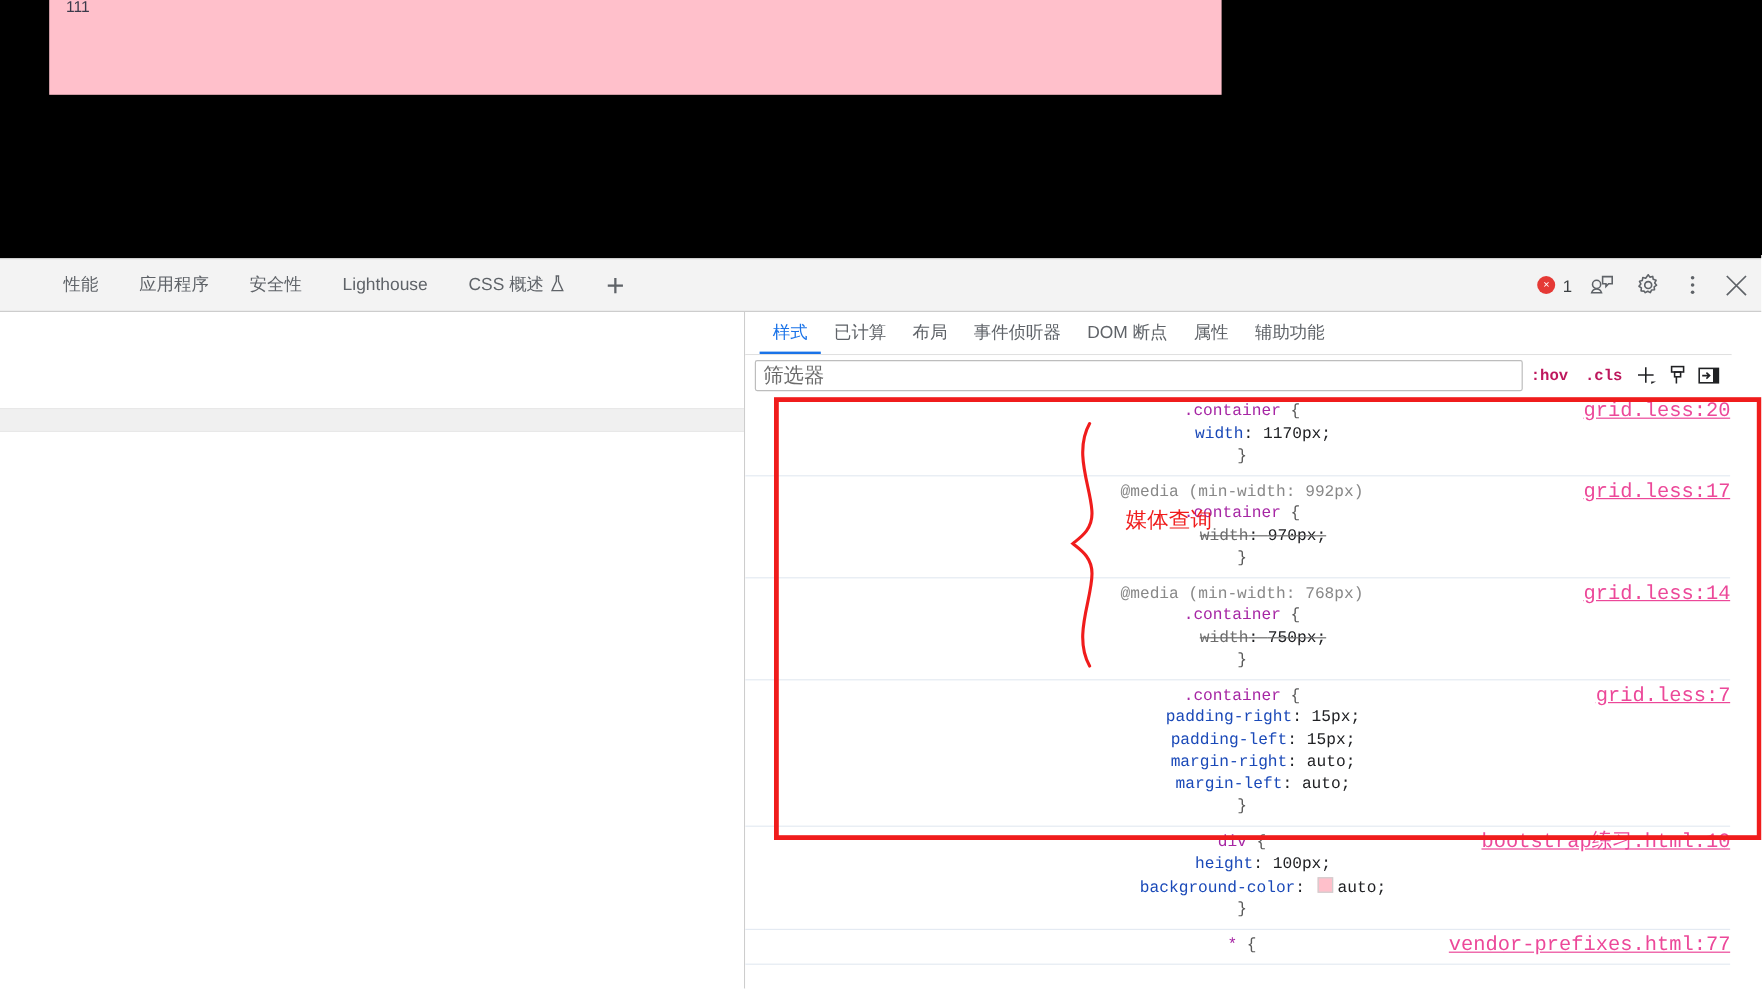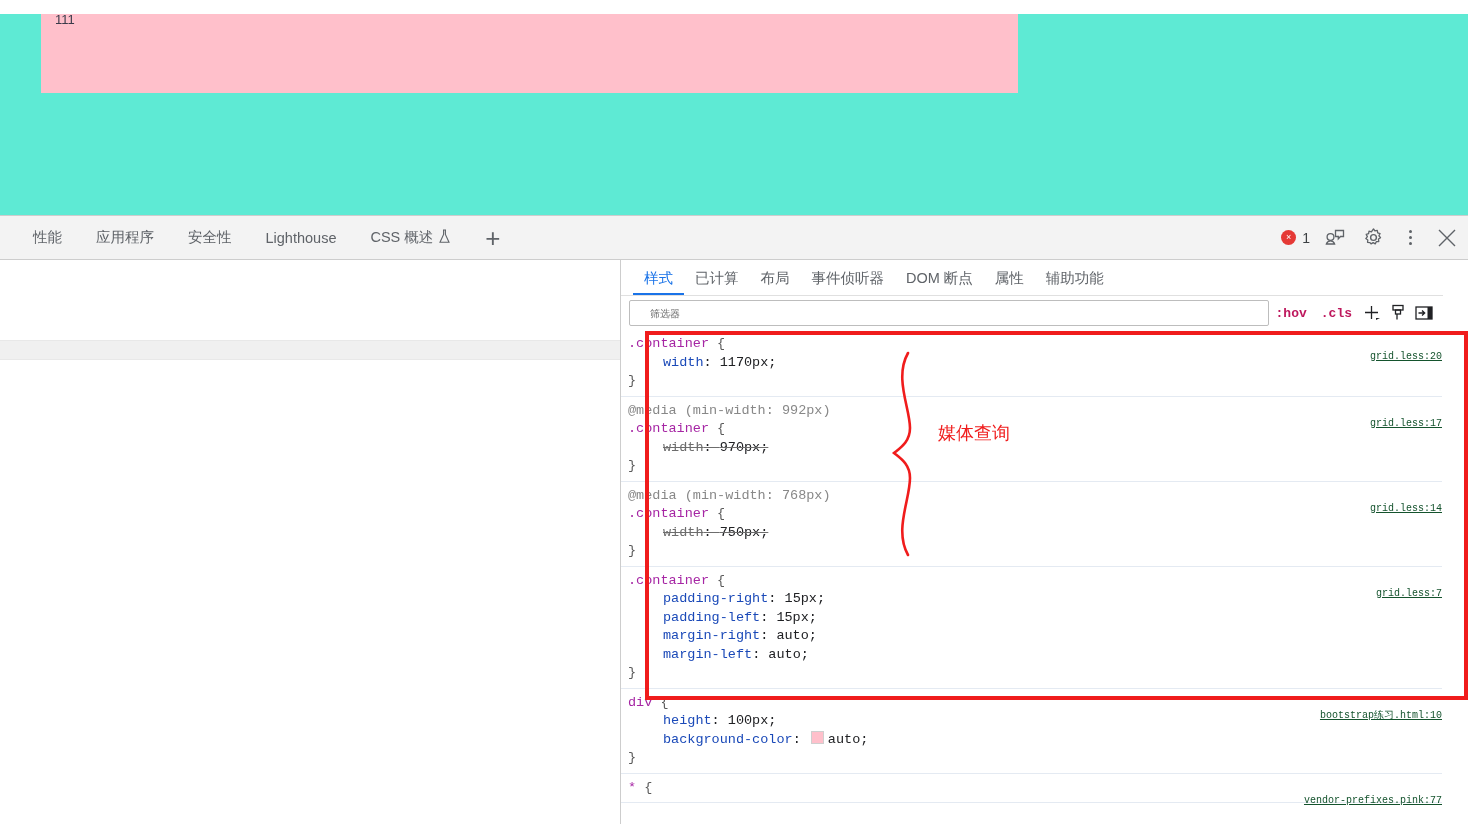--- a/index.html
+++ b/index.html
@@ -15,22 +15,21 @@
     overflow: hidden;
     background: #ffffff;
   }
 
   
   #preview {
     position: absolute;
     left: 0; top: 0;
     width: 1468px;
     height: 215px;
-    background: #5eead4;
-    margin-top: 14px;
+    background: #000000;
   }
   #pink-box {
     position: absolute;
     left: 41px;
     top: 0px;
     width: 977px;
     height: 79px;
     background: #ffc0cb;
     box-sizing: border-box;
   }
@@ -49,20 +48,21 @@
     left: 0;
     top: 215px;
     width: 1468px;
     height: 45px;
     background: #f3f3f3;
     border-top: 1px solid #cdcdcd;
     border-bottom: 1px solid #cdcdcd;
     box-sizing: border-box;
     display: flex;
     align-items: center;
+    padding-left: 20px;
   }
   .panel-tab {
     font-size: 14.5px;
     color: #5f6368;
     padding: 0 0;
     margin: 0 0;
     white-space: nowrap;
     cursor: default;
   }
   #panel-tabs {
@@ -184,22 +184,22 @@
     align-items: center;
     padding: 0 6px 0 8px;
     box-sizing: border-box;
     background: #ffffff;
   }
   #filter-input {
     flex: 1;
     height: 26px;
     border: 1px solid #bdbdbd;
     border-radius: 2px;
-    font-size: 10px;
-    padding: 0 20px;
+    font-size: 17px;
+    padding: 0 6px;
     box-sizing: border-box;
     color: #202124;
     font-family: "Liberation Sans", sans-serif;
     background: #ffffff;
     outline: none;
   }
   #filter-input::placeholder { color: #6b6b6b; }
   .filter-btn {
     font-family: "Liberation Mono", monospace;
     font-size: 13px;
@@ -233,28 +233,27 @@
     position: relative;
     border-bottom: 1px solid #e4eaf2;
     padding: 5px 0 5px 0;
     box-sizing: border-box;
   }
   .rule .src {
     position: absolute;
     right: 0px;
     top: 5px;
     font-family: "Liberation Mono", monospace;
-    font-size: 10px;
-    color: #14532d;
+    font-size: 17px;
+    color: #ec4899;
     text-decoration: underline;
     white-space: nowrap;
     cursor: pointer;
-    margin-top: 13px;
-  }
-  .line { padding-left: 7px; white-space: pre; }
+  }
+  .line { padding-left: 7px; white-space: pre; text-align: center; }
   .line.indent { padding-left: 26px; }
   .sel { color: #a626a4; }
   .atrule { color: #888888; }
   .brace { color: #5a5a5a; }
   .prop { color: #1a49b8; margin-left: 16px; }
   .val { color: #202124; }
   .struck { text-decoration: line-through; color: #6d6d6d; }
   .struck .prop { color: #6d6d6d; }
   .swatch {
     display: inline-block;
@@ -421,21 +420,21 @@
           <div class="line"><span class="brace">}</span></div>
         </div>
         <div class="rule">
           <a class="src">bootstrap练习.html:10</a>
           <div class="line"><span class="sel">div</span><span class="brace"> {</span></div>
           <div class="line indent"><span class="prop">height</span><span class="val">: </span><span class="val">100px;</span></div>
           <div class="line indent"><span class="prop">background-color</span><span class="val">: </span><span class="swatch" style="background: rgb(255, 192, 203);"></span><span class="val">auto;</span></div>
           <div class="line"><span class="brace">}</span></div>
         </div>
         <div class="rule">
-          <a class="src">vendor-prefixes.pink:77</a>
+          <a class="src">vendor-prefixes.html:77</a>
           <div class="line"><span class="sel">*</span><span class="brace"> {</span></div>
         </div>
       </div>
   </div>
 
   <div id="red-rect"></div>
   <div id="brace-annot">
     <svg width="50" height="210" viewBox="0 0 50 210">
       <path d="M28 3 C14 28, 30 58, 30 78 C30 92, 20 98, 14 103 C20 108, 30 114, 30 128 C30 150, 14 180, 28 205" fill="none" stroke="#f01c1c" stroke-width="2.6" stroke-linecap="round"></path>
     </svg>

